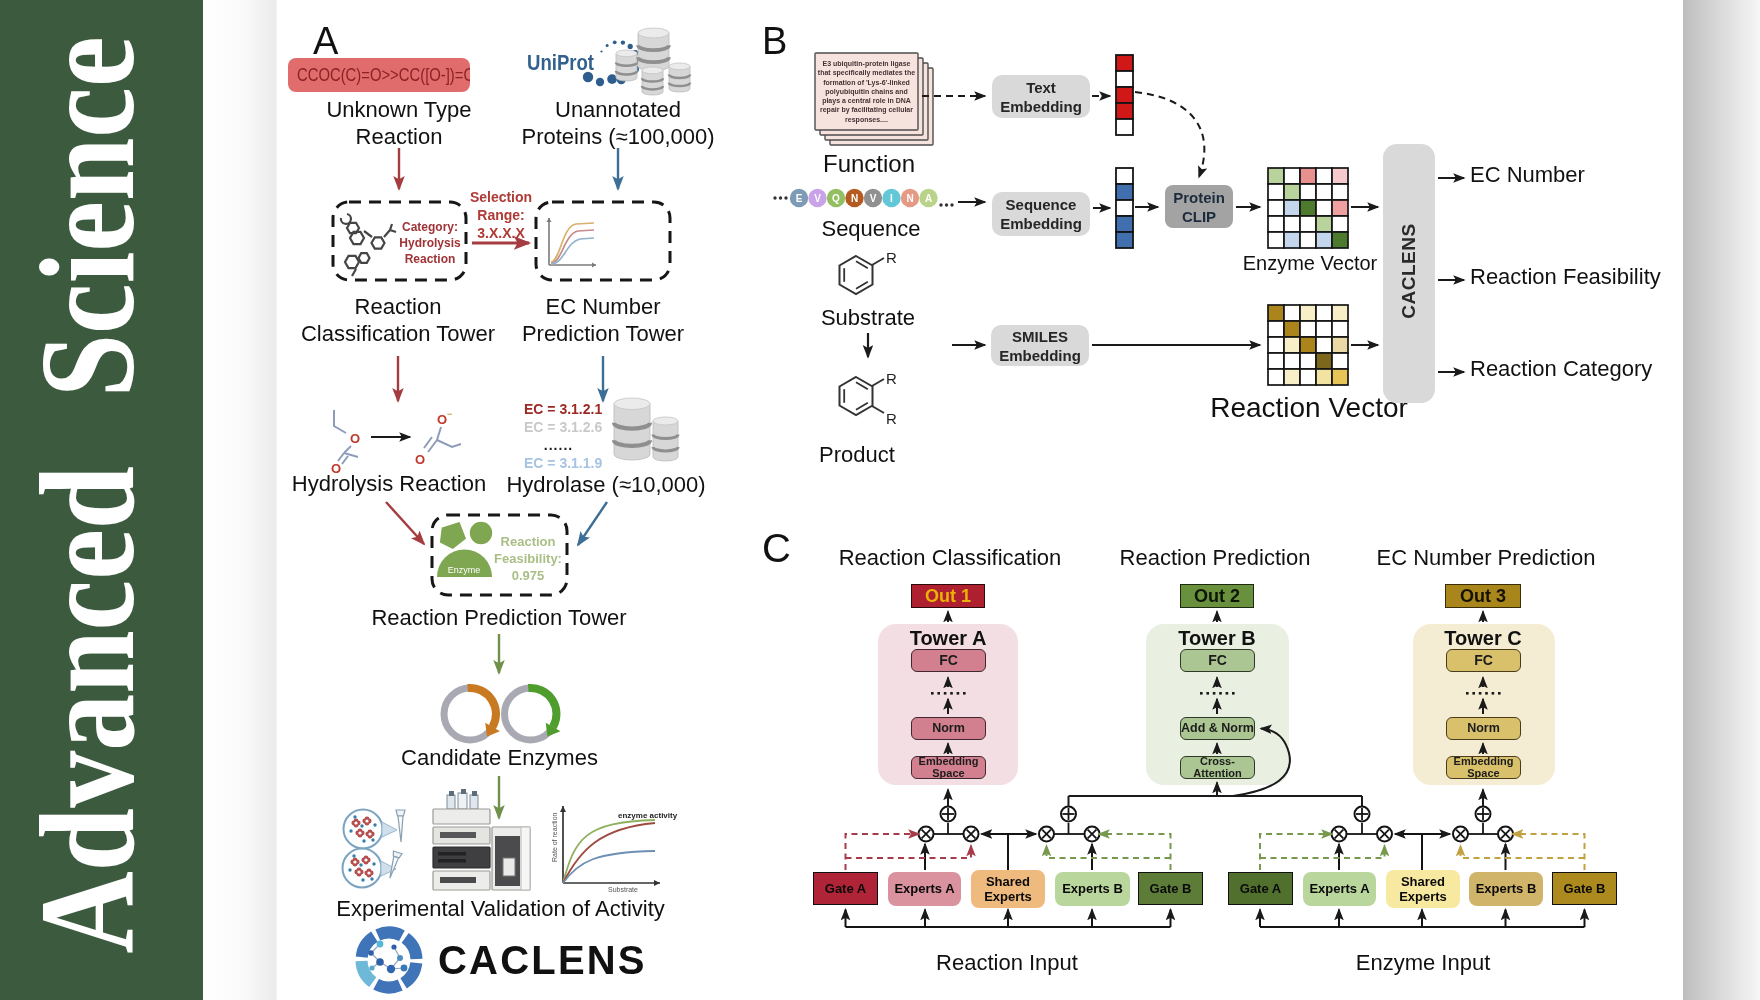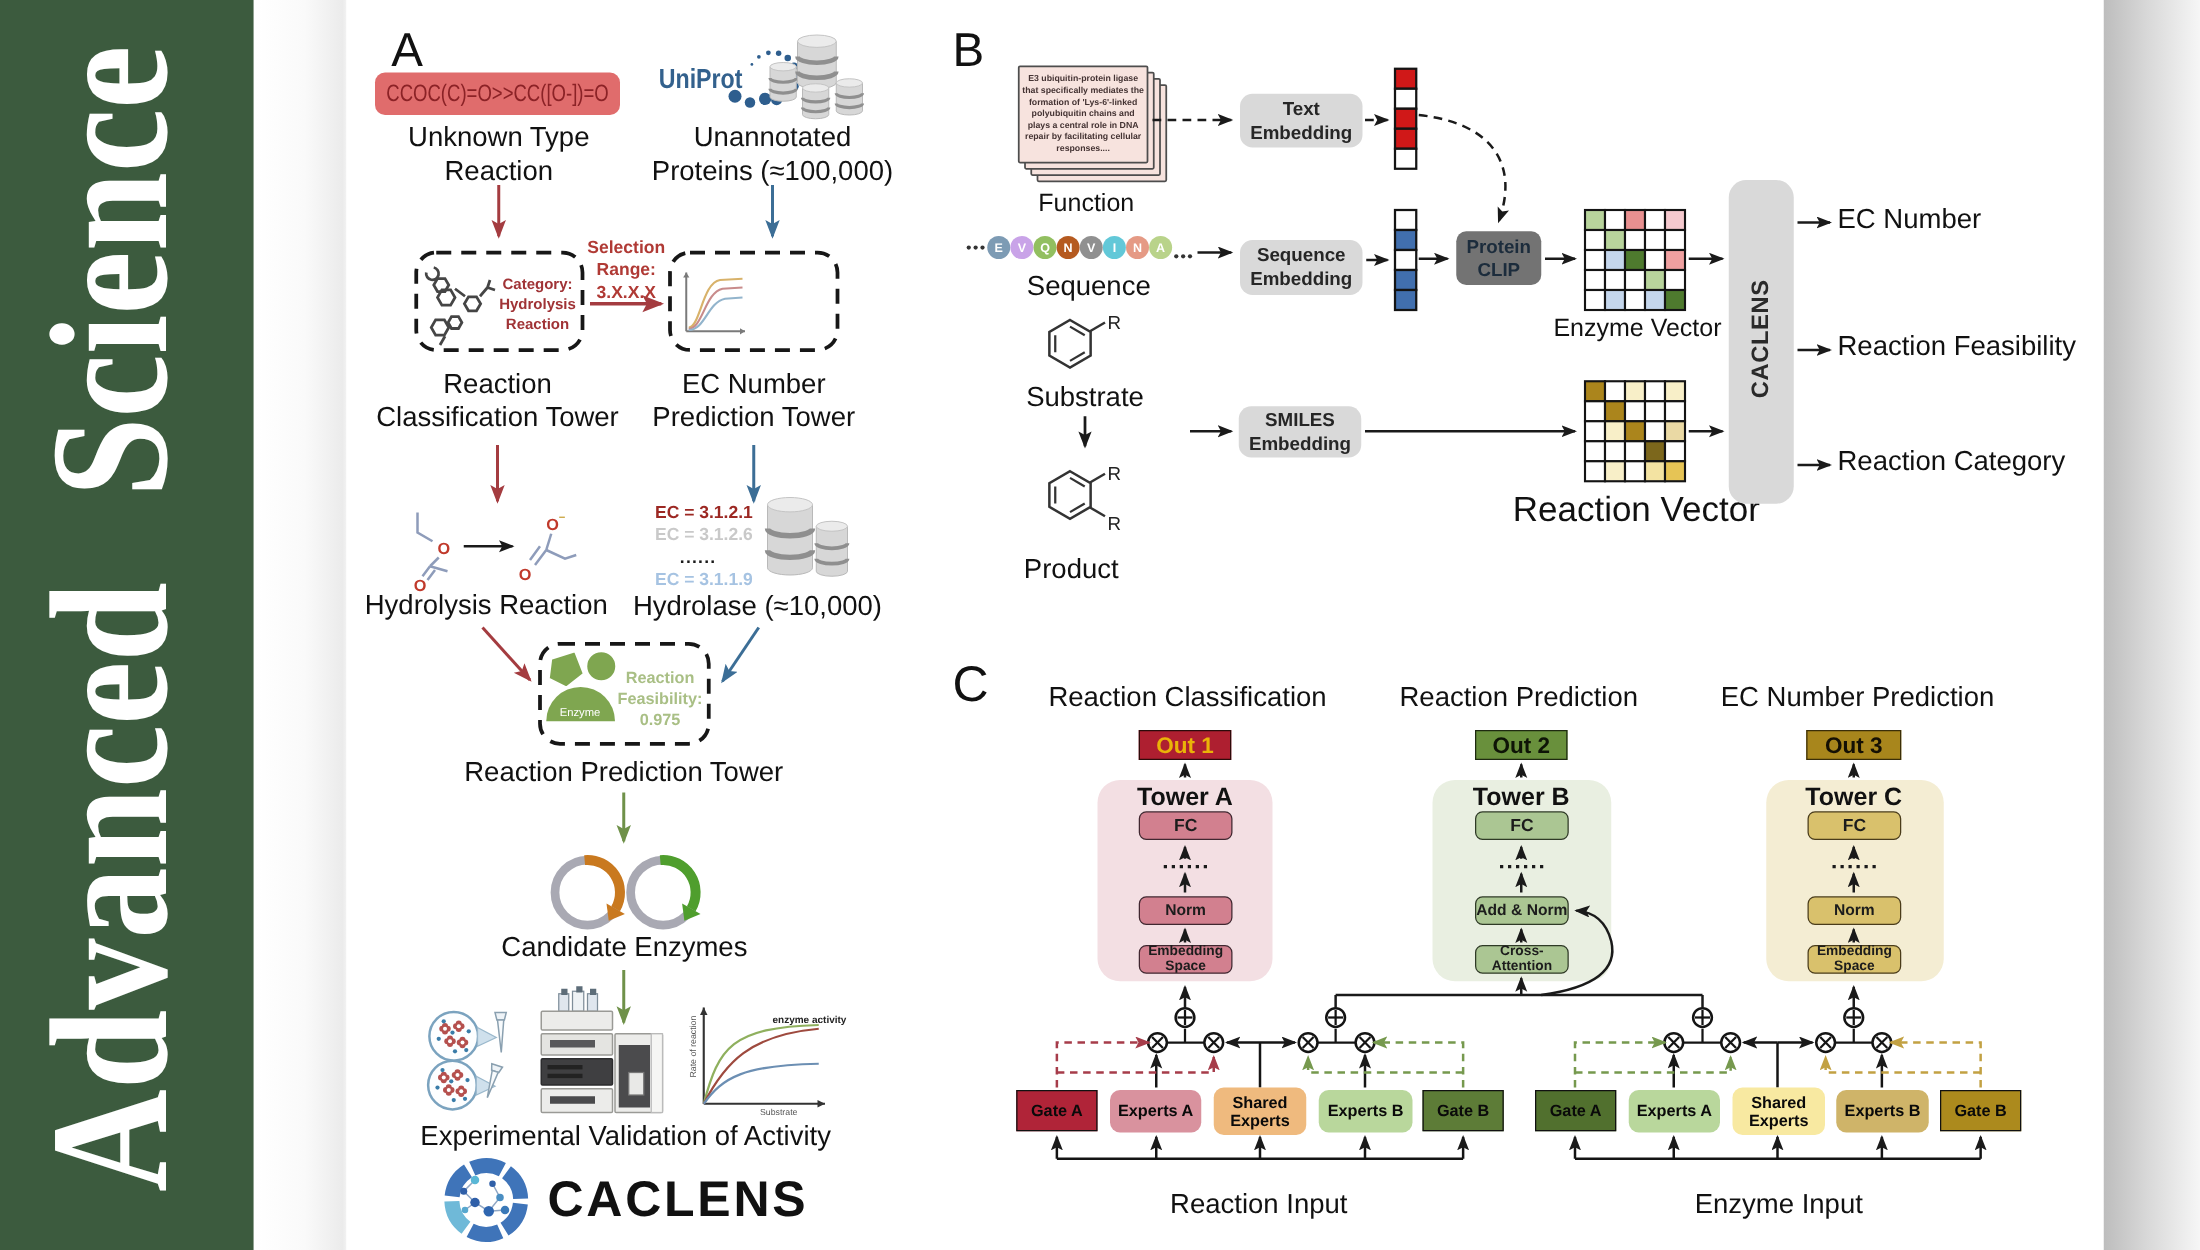--- a/index.html
+++ b/index.html
@@ -471,48 +471,48 @@
       <line x1="1260" y1="927" x2="1584.5" y2="927" stroke="#141414" stroke-width="2"></line>
       <line x1="1260" y1="927" x2="1260" y2="909.5" stroke="#141414" stroke-width="2" marker-end="url(#ahk)"></line>
       <line x1="1339" y1="927" x2="1339" y2="909.5" stroke="#141414" stroke-width="2" marker-end="url(#ahk)"></line>
       <line x1="1422" y1="927" x2="1422" y2="909.5" stroke="#141414" stroke-width="2" marker-end="url(#ahk)"></line>
       <line x1="1505.5" y1="927" x2="1505.5" y2="909.5" stroke="#141414" stroke-width="2" marker-end="url(#ahk)"></line>
       <line x1="1584.5" y1="927" x2="1584.5" y2="909.5" stroke="#141414" stroke-width="2" marker-end="url(#ahk)"></line>
     </svg>
 <div class="lbl" style="left:313px;top:20px;width:80px;font-size:38px;font-weight:400;text-align:left;">A</div>
     <div class="lbl" style="left:762px;top:20px;width:80px;font-size:38px;font-weight:400;text-align:left;">B</div>
     <div class="lbl" style="left:762px;top:526px;width:80px;font-size:40px;font-weight:400;text-align:left;">C</div>
-    <div class="bx" style="left:300px;top:58px;width:196px;height:34px;background:#e06c6c;border-radius:8px;">
+    <div class="bx" style="left:288px;top:58px;width:182px;height:34px;background:#e06c6c;border-radius:8px;">
       <svg width="196" height="34">
         <text x="98" y="23" text-anchor="middle" font-size="19" fill="#8b2226" textLength="178" lengthAdjust="spacingAndGlyphs" font-family="Liberation Sans">CCOC(C)=O&gt;&gt;CC([O-])=O</text>
       </svg>
     </div>
     <div class="lbl" style="left:99px;top:96px;width:600px;font-size:22px;font-weight:400;line-height:27px;color:#111;">Unknown Type<br>Reaction</div>
     <div class="lbl" style="left:318px;top:96px;width:600px;font-size:22px;font-weight:400;line-height:27px;color:#111;">Unannotated<br>Proteins (≈100,000)</div>
     <div class="lbl" style="left:130px;top:219px;width:600px;font-size:12px;font-weight:700;line-height:16px;color:#a03336;">Category:<br>Hydrolysis<br>Reaction</div>
     <div class="lbl" style="left:201px;top:188px;width:600px;font-size:14px;font-weight:700;line-height:18px;color:#b03a35;">Selection<br>Range:<br>3.X.X.X</div>
     <div class="lbl" style="left:98px;top:293px;width:600px;font-size:22px;font-weight:400;line-height:27px;color:#111;">Reaction<br>Classification Tower</div>
     <div class="lbl" style="left:303px;top:293px;width:600px;font-size:22px;font-weight:400;line-height:27px;color:#111;">EC Number<br>Prediction Tower</div>
     <div class="lbl" style="left:89px;top:466.5px;width:600px;font-size:22px;font-weight:400;line-height:33.0px;letter-spacing:normal;">Hydrolysis Reaction</div>
     <div class="lbl" style="left:524px;top:400px;width:120px;text-align:left;font-size:14px;font-weight:700;line-height:18px;"><span style="color:#9c2823">EC = 3.1.2.1</span><br><span style="color:#c9c9c9">EC = 3.1.2.6</span><br><span style="display:inline-block;width:69px;text-align:center;color:#1a1a1a;letter-spacing:1px;">......</span><br><span style="color:#a6c3e2">EC = 3.1.1.9</span></div>
     <div class="lbl" style="left:306px;top:467.5px;width:600px;font-size:22px;font-weight:400;line-height:33.0px;letter-spacing:normal;">Hydrolase (≈10,000)</div>
     <div class="lbl" style="left:228px;top:533px;width:600px;font-size:13px;font-weight:700;line-height:17px;color:#a9bf85;">Reaction<br>Feasibility:<br>0.975</div>
     <div class="lbl" style="left:199px;top:600.5px;width:600px;font-size:22px;font-weight:400;line-height:33.0px;letter-spacing:normal;text-align:center;">Reaction Prediction Tower</div>
     <div class="lbl" style="left:199.5px;top:740.5px;width:600px;font-size:22px;font-weight:400;line-height:33.0px;letter-spacing:normal;">Candidate Enzymes</div>
     <div class="lbl" style="left:200.5px;top:891.5px;width:600px;font-size:22px;font-weight:400;line-height:33.0px;letter-spacing:normal;">Experimental Validation of Activity</div>
     <div class="lbl" style="left:438px;top:937px;width:220px;text-align:left;font-size:40px;font-weight:700;letter-spacing:2.2px;line-height:46px;">CACLENS</div>
     <div class="bx" style="left:817px;top:55px;width:99px;height:73px;background:#f7e3de;font-size:7px;line-height:9.3px;font-weight:700;color:#433;border-radius:1px;white-space:nowrap;">E3 ubiquitin-protein ligase<br>that specifically mediates the<br>formation of 'Lys-6'-linked<br>polyubiquitin chains and<br>plays a central role in DNA<br>repair by facilitating cellular<br>responses....</div>
-    <div class="lbl" style="left:569px;top:146.5px;width:600px;font-size:20px;font-weight:400;line-height:33.0px;letter-spacing:normal;">Function</div>
+    <div class="lbl" style="left:569px;top:146.5px;width:600px;font-size:24px;font-weight:400;line-height:33.0px;letter-spacing:normal;">Function</div>
     <div class="lbl" style="left:571px;top:212.0px;width:600px;font-size:22px;font-weight:400;line-height:33.0px;letter-spacing:normal;">Sequence</div>
     <div class="lbl" style="left:568px;top:301.0px;width:600px;font-size:22px;font-weight:400;line-height:33.0px;letter-spacing:normal;">Substrate</div>
     <div class="lbl" style="left:557px;top:438.0px;width:600px;font-size:22px;font-weight:400;line-height:33.0px;letter-spacing:normal;">Product</div>
     <div class="bx" style="left:992px;top:75px;width:98px;height:43px;background:#d9d9d9;border-radius:10px;font-size:15px;line-height:19px;font-weight:600;color:#262626;white-space:nowrap;">Text<br>Embedding</div>
     <div class="bx" style="left:992px;top:192px;width:98px;height:44px;background:#d9d9d9;border-radius:10px;font-size:15px;line-height:19px;font-weight:600;color:#262626;white-space:nowrap;">Sequence<br>Embedding</div>
     <div class="bx" style="left:991px;top:325px;width:98px;height:41px;background:#d9d9d9;border-radius:10px;font-size:15px;line-height:19px;font-weight:600;color:#262626;white-space:nowrap;">SMILES<br>Embedding</div>
-    <div class="bx" style="left:1165px;top:185px;width:68px;height:43px;background:#737373;border-radius:8px;font-size:15px;line-height:19px;font-weight:600;color:#1c2c3c;white-space:nowrap;">Protein<br>CLIP</div>
+    <div class="bx" style="left:1165px;top:185px;width:68px;height:43px;background:#a3a3a3;border-radius:8px;font-size:15px;line-height:19px;font-weight:600;color:#1c2c3c;white-space:nowrap;">Protein<br>CLIP</div>
     <div class="lbl" style="left:1010px;top:248.0px;width:600px;font-size:20px;font-weight:400;line-height:30.0px;letter-spacing:normal;">Enzyme Vector</div>
     <div class="lbl" style="left:1009px;top:393.0px;width:600px;font-size:28px;font-weight:400;line-height:30.0px;letter-spacing:normal;">Reaction Vector</div>
     <div class="bx" style="left:1383px;top:144px;width:52px;height:259px;background:#d9d9d9;border-radius:14px;"></div>
     <div class="lbl" style="left:1109px;top:260px;width:600px;font-size:19px;font-weight:700;color:#2a2a2a;letter-spacing:0.5px;transform:rotate(-90deg);">CACLENS</div>
     <div class="lbl" style="left:1470px;top:162px;width:300px;text-align:left;font-size:22px;">EC Number</div>
     <div class="lbl" style="left:1470px;top:264px;width:300px;text-align:left;font-size:22px;">Reaction Feasibility</div>
     <div class="lbl" style="left:1470px;top:356px;width:300px;text-align:left;font-size:22px;">Reaction Category</div>
     <div class="lbl" style="left:650px;top:541.0px;width:600px;font-size:22px;font-weight:400;line-height:33.0px;letter-spacing:normal;">Reaction Classification</div>
     <div class="lbl" style="left:915px;top:541.0px;width:600px;font-size:22px;font-weight:400;line-height:33.0px;letter-spacing:normal;">Reaction Prediction</div>
     <div class="lbl" style="left:1186px;top:541.0px;width:600px;font-size:22px;font-weight:400;line-height:33.0px;letter-spacing:normal;">EC Number Prediction</div>

